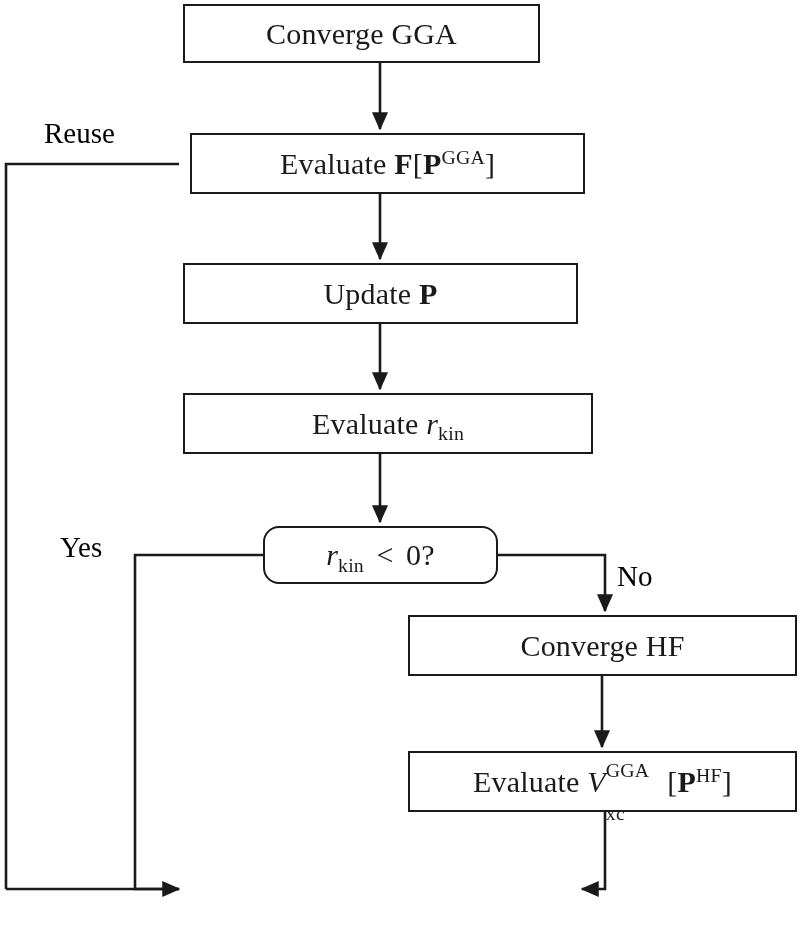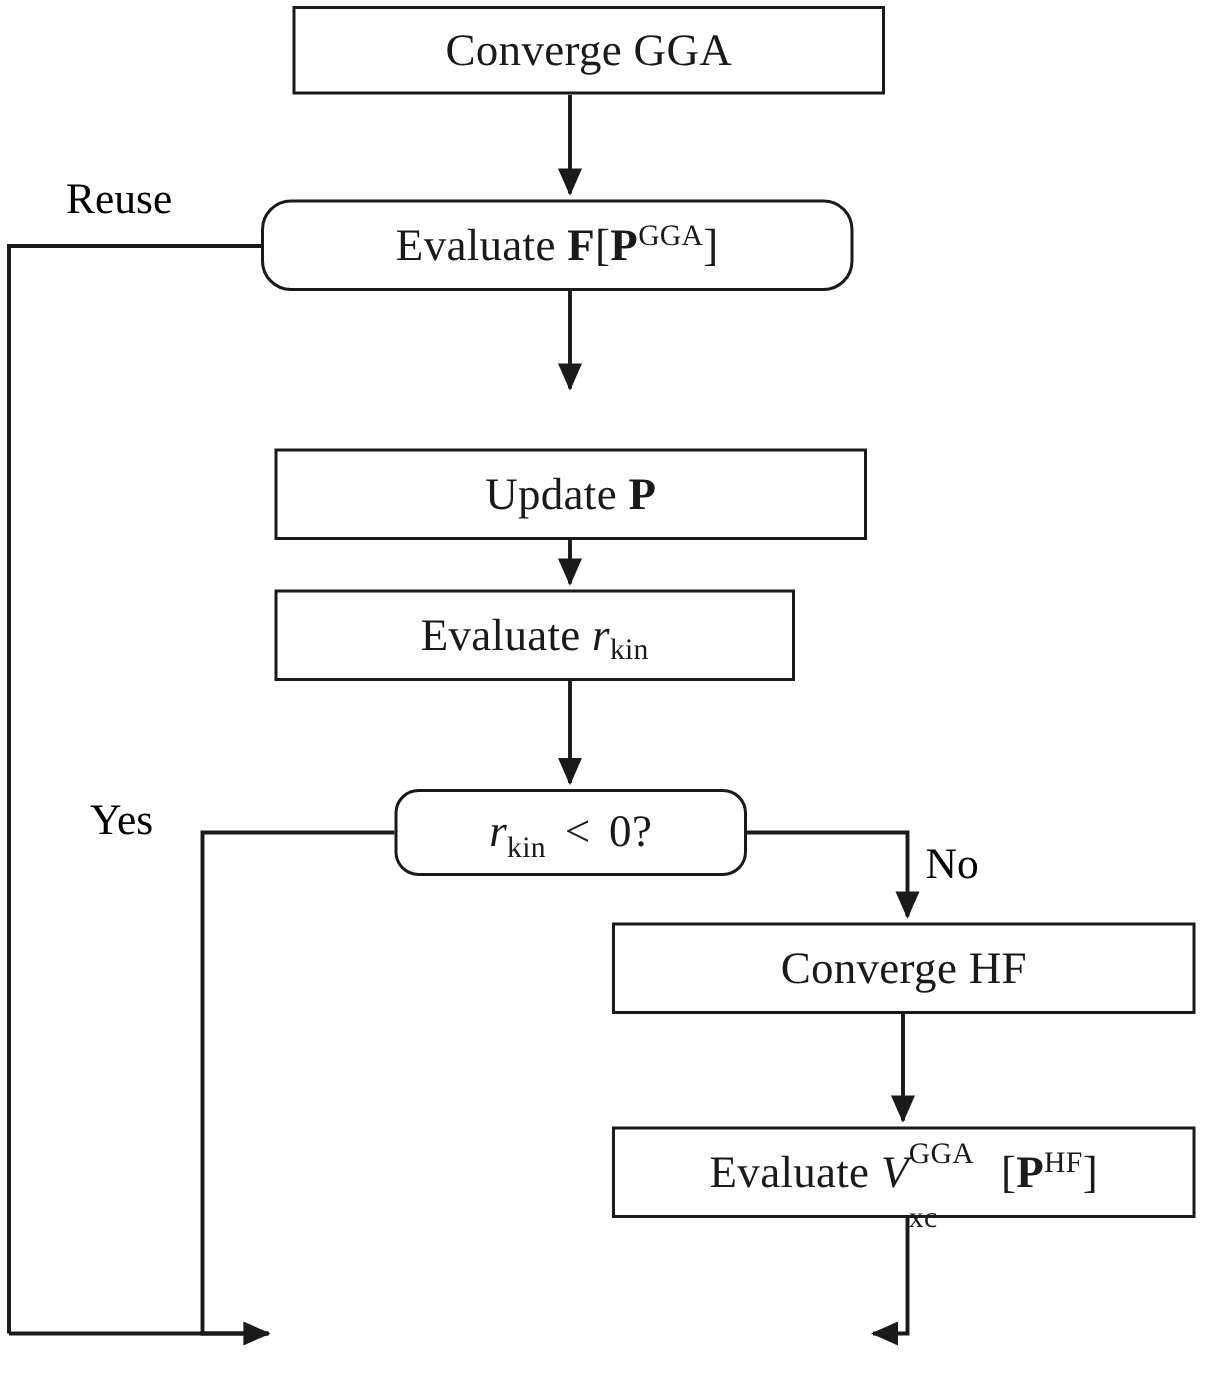--- a/index.html
+++ b/index.html
@@ -116,33 +116,33 @@
     <path d="M 602,676 L 602,747" stroke="#1a1a1a" stroke-width="2.6" fill="none" marker-end="url(#arrow)"></path>
 
     <path d="M 605,812 L 605,889 L 582,889" stroke="#1a1a1a" stroke-width="2.6" fill="none" marker-end="url(#arrow)"></path>
 
     <path d="M 263,555 L 135,555 L 135,889 L 179,889" stroke="#1a1a1a" stroke-width="2.6" fill="none" marker-end="url(#arrow)"></path>
 
     <path d="M 6,889 L 6,164 L 179,164" stroke="#1a1a1a" stroke-width="2.6" fill="none"></path>
     <path d="M 6,889 L 179,889" stroke="#1a1a1a" stroke-width="2.6" fill="none"></path>
   </svg>
 
-  <div class="node" style="left:195px; top:4px; width:395px; height:59px;">
+  <div class="node" style="left:183px; top:4px; width:357px; height:59px;">
     <span class="lbl">Converge GGA</span>
   </div>
 
-  <div class="node" style="left:174px; top:133px; width:395px; height:61px;border-radius:20px;">
+  <div class="node" style="left:190px; top:133px; width:395px; height:61px;">
     <span class="lbl">Evaluate&nbsp;<span class="mb">F</span>[<span class="mb">P</span><sup class="sup">GGA</sup>]</span>
   </div>
 
-  <div class="node" style="left:183px; top:263px; width:395px; height:61px;margin-top:36px;">
+  <div class="node" style="left:183px; top:263px; width:395px; height:61px;">
     <span class="lbl">Update&nbsp;<span class="mb">P</span></span>
   </div>
 
-  <div class="node" style="left:183px; top:393px; width:347px; height:61px;">
+  <div class="node" style="left:183px; top:393px; width:410px; height:61px;">
     <span class="lbl">Evaluate&nbsp;<span class="mi">r</span><sub class="sub">kin</sub></span>
   </div>
 
   <div class="node decision" style="left:263px; top:526px; width:235px; height:58px;">
     <span class="lbl"><span class="mi">r</span><sub class="sub">kin</sub><span class="op">&nbsp;&lt;&nbsp;</span>0?</span>
   </div>
 
   <div class="node" style="left:408px; top:615px; width:389px; height:61px;">
     <span class="lbl">Converge HF</span>
   </div>

